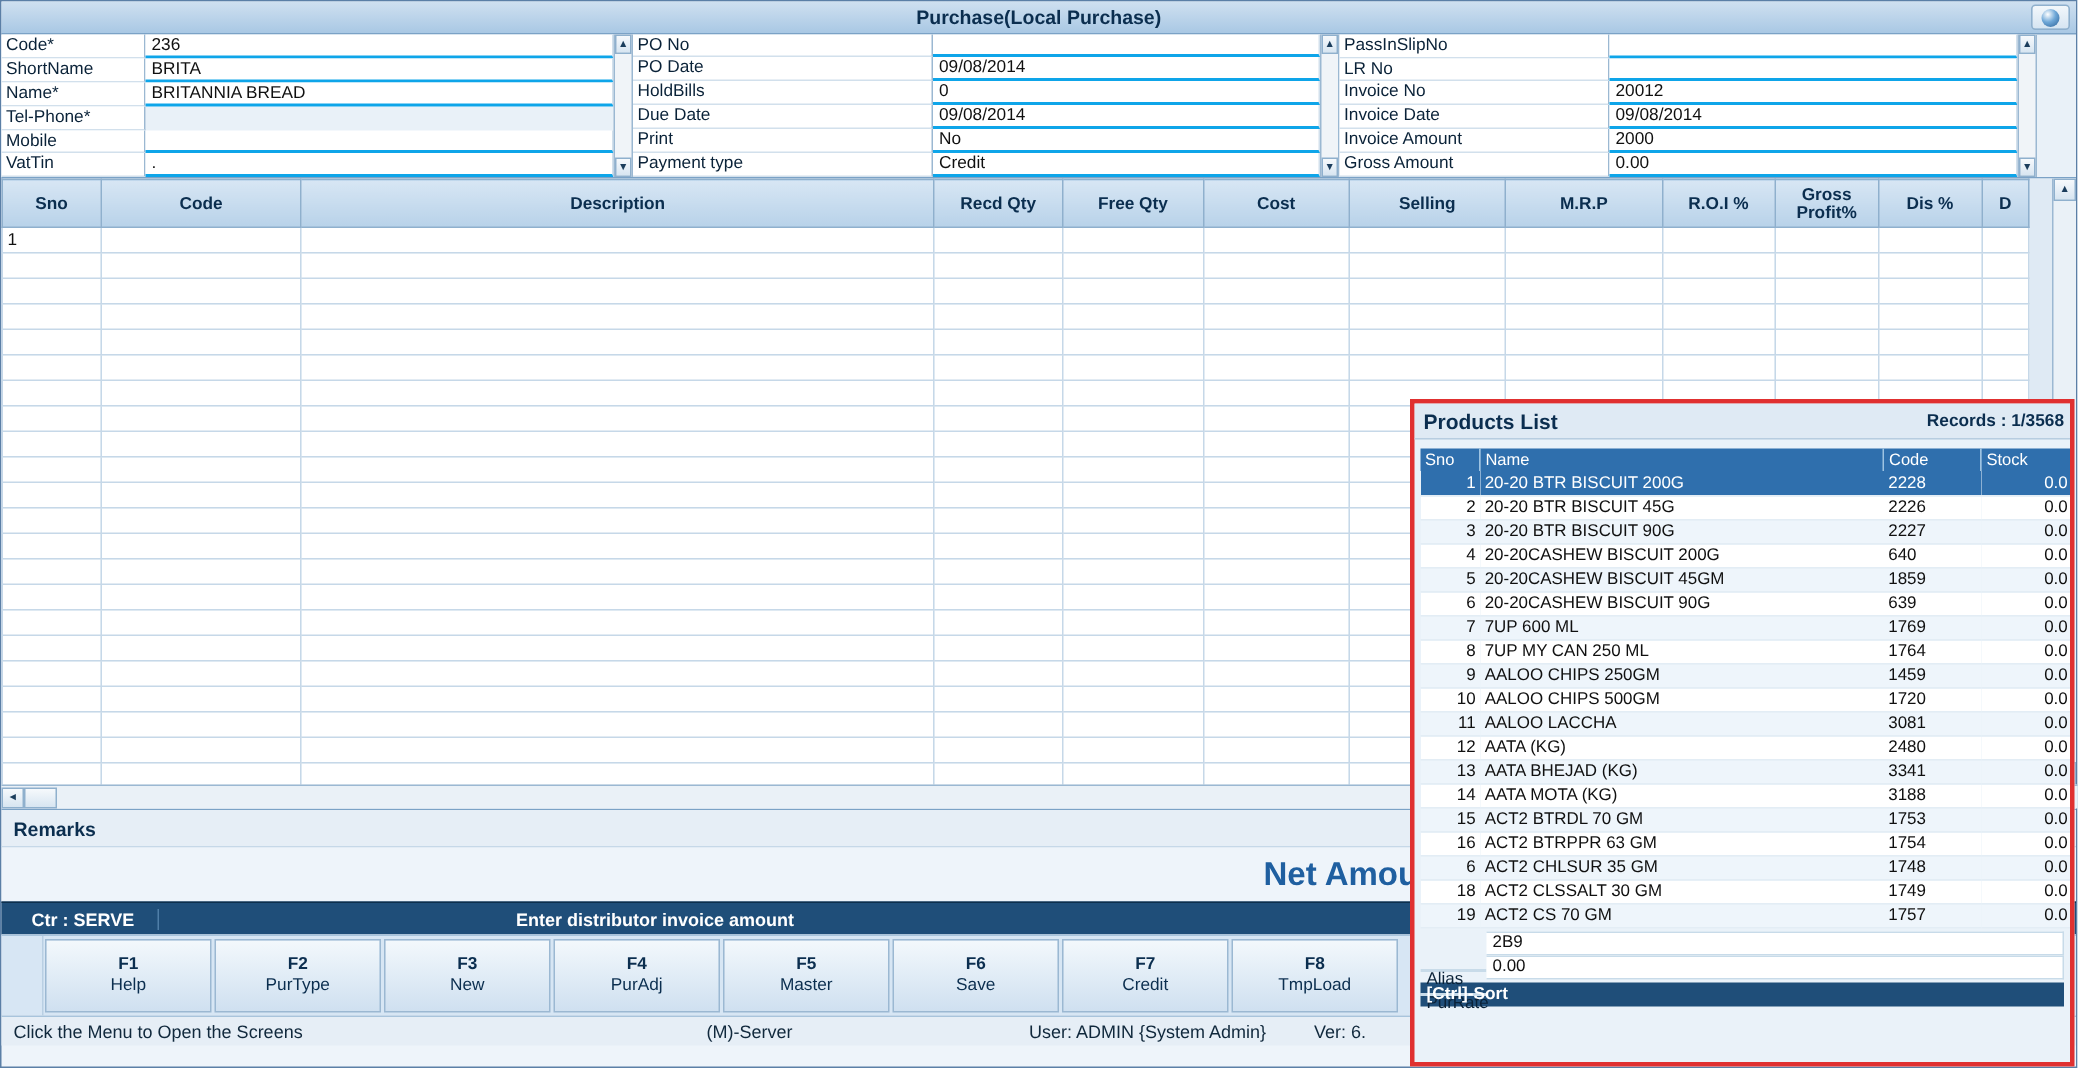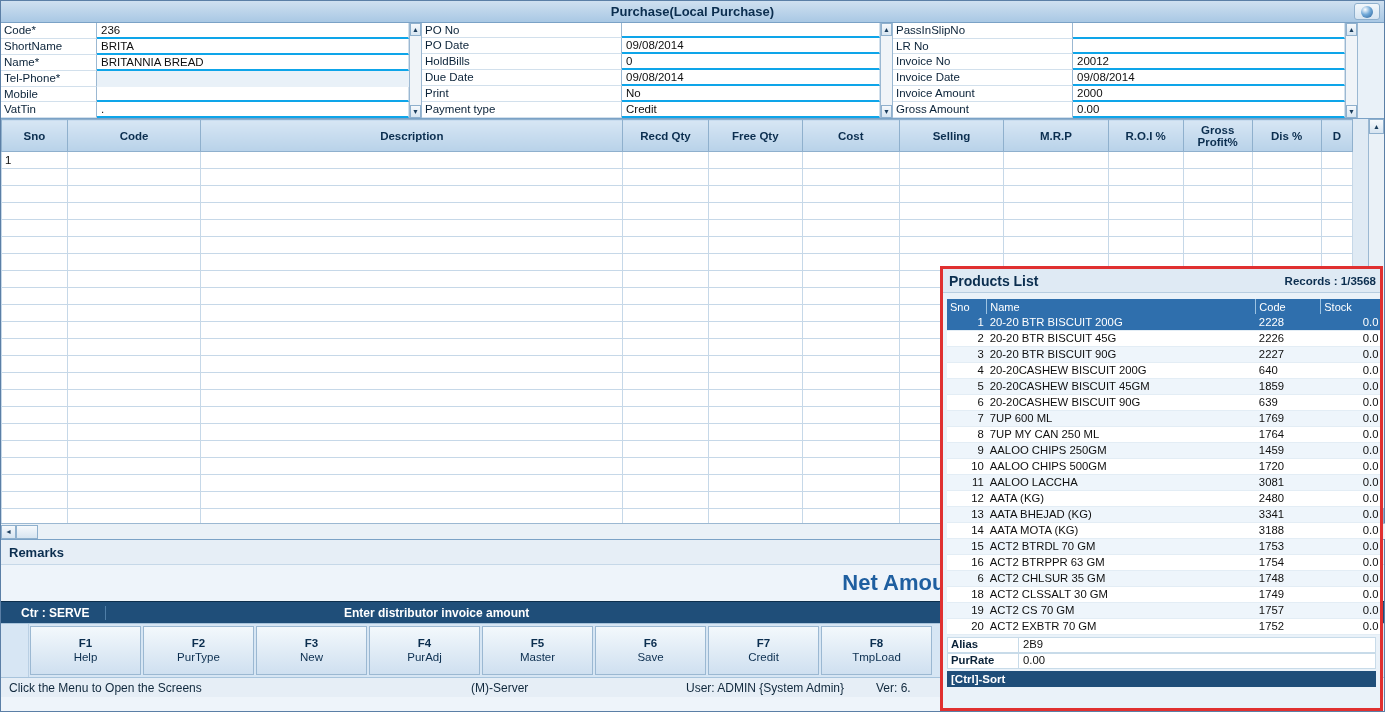--- a/index.html
+++ b/index.html
@@ -252,22 +252,22 @@
   table.plist tr.even td { background:#ffffff; }
   table.plist tr.odd td { background:#eef5fb; }
   table.plist tr.selected td { background:#2f6fad; color:#ffffff; }
   .c-sno { width:38px; text-align:right; }
   .c-name { width:257px; }
   .c-code { width:62px; text-align:left; }
   .c-stock { width:58px; text-align:right; }
   .popup-foot { margin-top:2px; }
   .pfrow { display:flex; height:16px; }
   .pflabel {
-    width:72px; background:#ffffff; border:1px solid #c8dbe9;
-    font-weight:bold; font-size:11.3px; padding:0 3px; color:#0a2238;
+    width:44px; background:#ffffff; border:1px solid #c8dbe9;
+    font-weight:normal; font-size:11.3px; padding:0 3px; color:#0a2238;margin-top:25px;
   }
   .pfval {
     flex:1; background:#ffffff; border:1px solid #c8dbe9; border-left:none;
     font-size:11.3px; padding:0 4px; color:#101010;
   }
   .pbottombar {
     margin-top:2px;
     height:16px;
     background:#1f4e79;
     color:#ffffff;
@@ -925,26 +925,20 @@
             <td class="c-name">ACT2 CLSSALT 30 GM</td>
             <td class="c-code">1749</td>
             <td class="c-stock">0.0</td>
           </tr>
           <tr class="odd">
             <td class="c-sno">19</td>
             <td class="c-name">ACT2 CS 70 GM</td>
             <td class="c-code">1757</td>
             <td class="c-stock">0.0</td>
           </tr>
-          <tr class="even">
-            <td class="c-sno">20</td>
-            <td class="c-name">ACT2 EXBTR 70 GM</td>
-            <td class="c-code">1752</td>
-            <td class="c-stock">0.0</td>
-          </tr>
         </tbody>
       </table>
 
       <div class="popup-foot">
         <div class="pfrow">
           <div class="pflabel">Alias</div>
           <div class="pfval">2B9</div>
         </div>
         <div class="pfrow">
           <div class="pflabel">PurRate</div>

